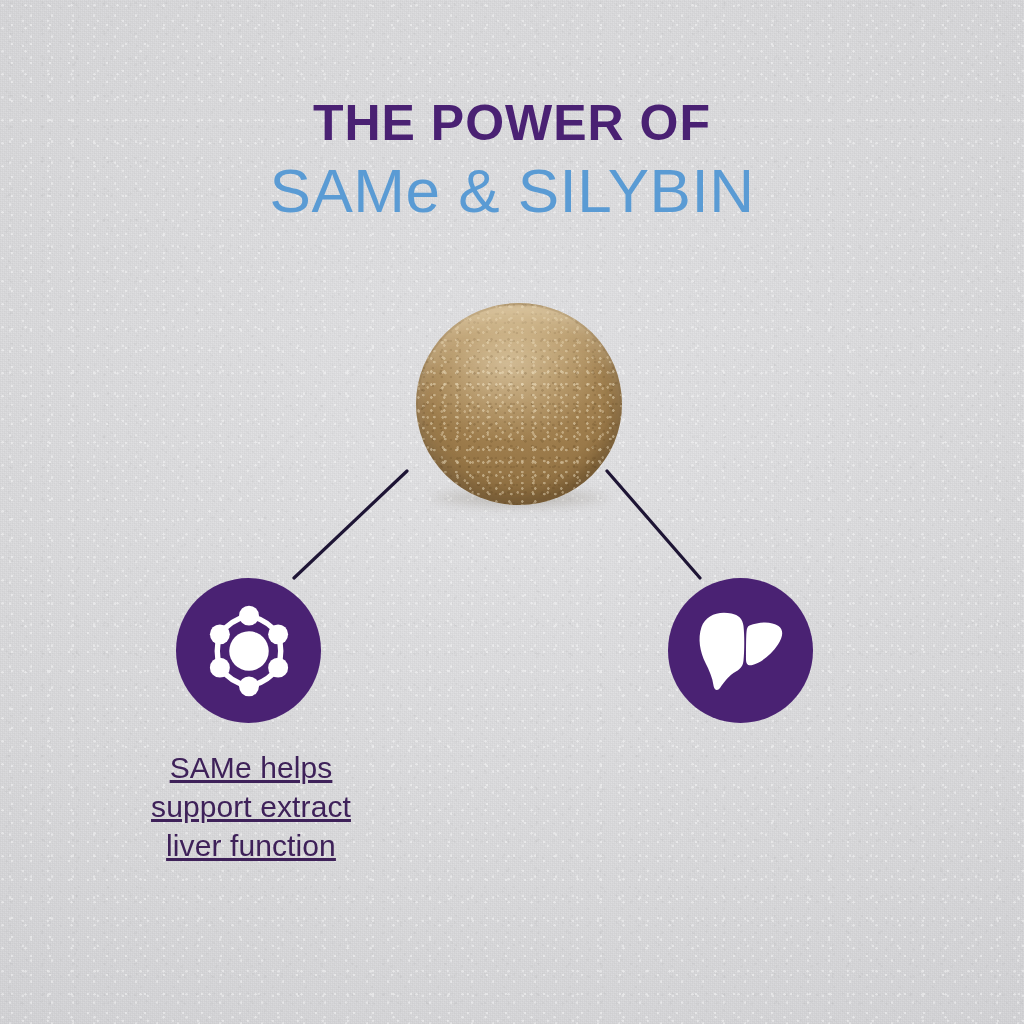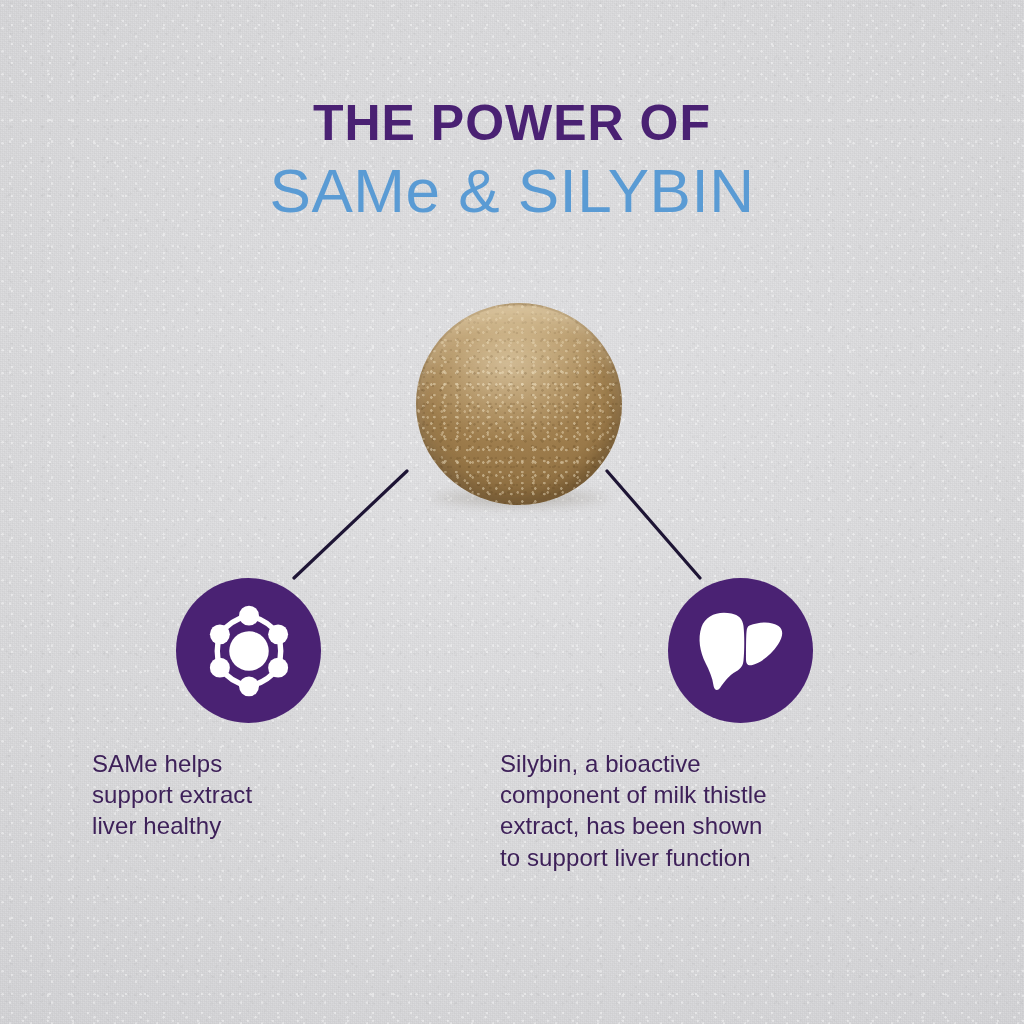--- a/index.html
+++ b/index.html
@@ -168,24 +168,26 @@
     align-items: center;
     justify-content: center;
   }
   .icon-circle.left  { left: 176px; top: 578px; }
   .icon-circle.right { left: 668px; top: 578px; }
 
   
   .caption {
     position: absolute;
     color: #3e2159;
-    font-size: 24px;
+    font-size: 30px;
     line-height: 1.30;
+    text-align: center;
     font-weight: 400;
     letter-spacing: .1px;
+    text-decoration: underline;
   }
   .caption.left  { left: 92px;  top: 748px; width: 318px; }
   .caption.right { left: 500px; top: 748px; width: 492px; }
   .caption .ln { display: block; white-space: nowrap; }
 </style>
 </head>
 <body>
 
 <div id="page">
 
@@ -254,23 +256,17 @@
                C80.5 49.5 70.5 57.5 61.5 60
                C57 61.2 55 59 55 54.5
                C55 44 55 32.5 55.5 27
                C55.8 23.5 56.6 21.3 58.5 20.5 Z" fill="#ffffff"></path>
     </svg>
   </div>
 
   <div class="caption left">
     <span class="ln">SAMe helps</span>
     <span class="ln">support extract</span>
-    <span class="ln">liver healthy</span>
-  </div>
-
-  <div class="caption right">
-    <span class="ln">Silybin, a bioactive</span>
-    <span class="ln">component of milk thistle</span>
-    <span class="ln">extract, has been shown</span>
-    <span class="ln">to support liver function</span>
-  </div>
+    <span class="ln">liver function</span>
+  </div>
+
 
 </div>
 
 </body></html>

